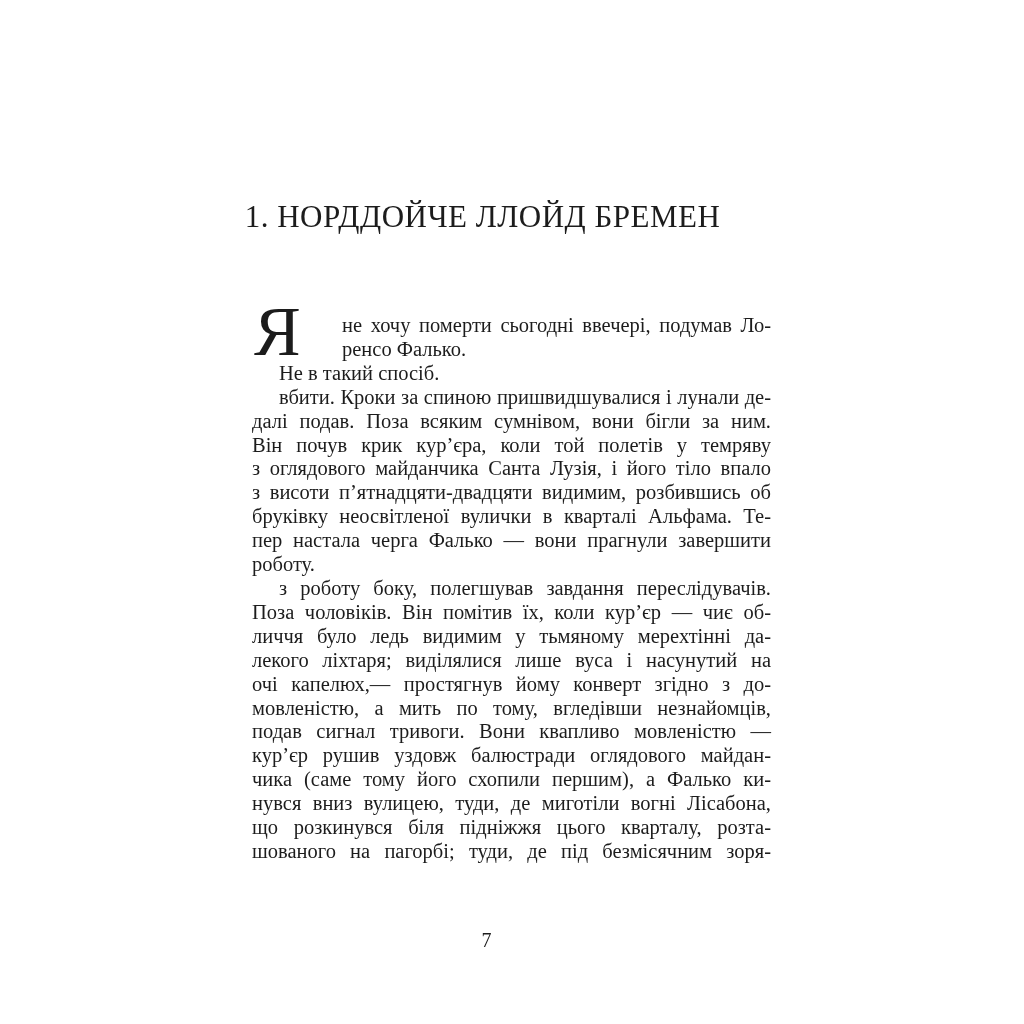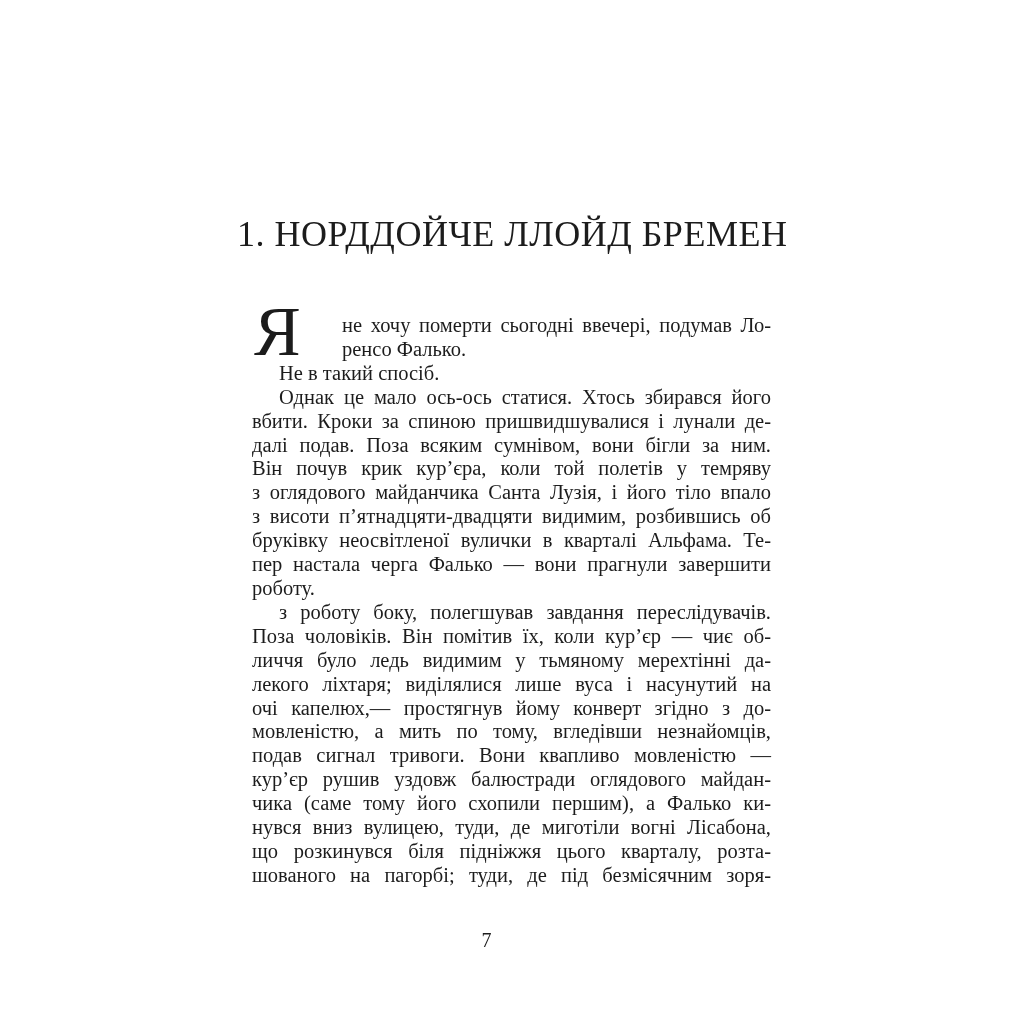--- a/index.html
+++ b/index.html
@@ -14,22 +14,22 @@
     background: #ffffff;
     color: #1c1c1c;
     font-family: "Liberation Serif", "DejaVu Serif", serif;
     overflow: hidden;
   }
   .chapter-title {
     position: absolute;
     top: 199px;
     left: 252px;
     width: 519px;
-    margin: 14px;
-    font-size: 36px;
+    margin: 0;
+    font-size: 31px;
     font-weight: normal;
     letter-spacing: 0.5px;
     text-align: center;
     transform: translateX(-29px);
     white-space: nowrap;
   }
   .body-text {
     position: absolute;
     top: 314px;
     left: 252px;
@@ -79,21 +79,20 @@
         <span class="dropcap">
           <span class="dropcap-glyph">Я</span>
         </span>
         <div class="line">не хочу померти сьогодні ввечері, подумав Ло-</div>
         <div class="line short">ренсо Фалько.</div>
       </div>
       <div class="para indented">
         <div class="line short">Не в такий спосіб.</div>
       </div>
       <div class="para indented">
-        <div class="line">Однак це мало ось-ось статися. Хтось збирався його</div>
         <div class="line">вбити. Кроки за спиною пришвидшувалися і лунали де-</div>
         <div class="line">далі подав. Поза всяким сумнівом, вони бігли за ним.</div>
         <div class="line">Він почув крик кур’єра, коли той полетів у темряву</div>
         <div class="line">з оглядового майданчика Санта Лузія, і його тіло впало</div>
         <div class="line">з висоти п’ятнадцяти-двадцяти видимим, розбившись об</div>
         <div class="line">бруківку неосвітленої вулички в кварталі Альфама. Те-</div>
         <div class="line">пер настала черга Фалько — вони прагнули завершити</div>
         <div class="line short">роботу.</div>
       </div>
       <div class="para indented">

